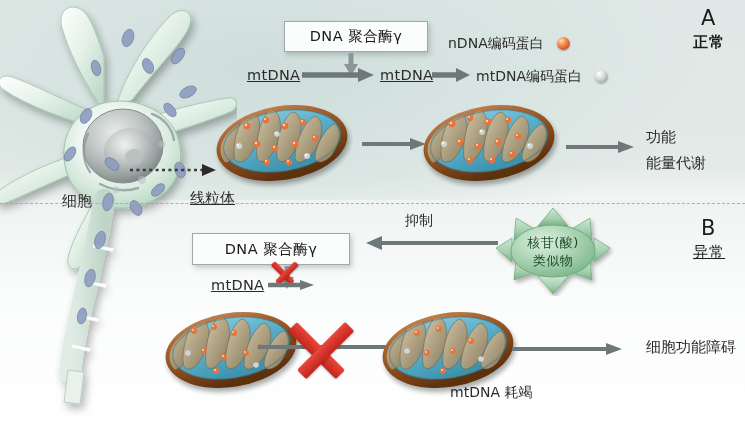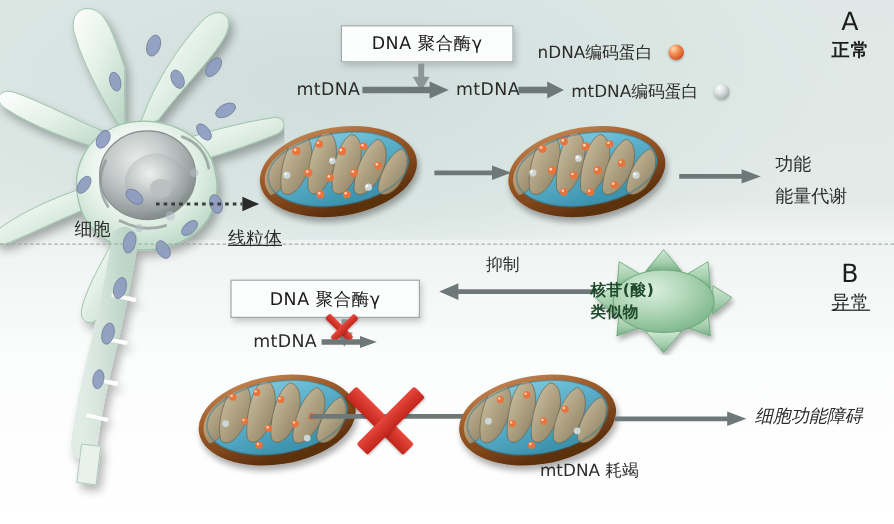--- a/index.html
+++ b/index.html
@@ -46,43 +46,43 @@
     position:absolute;
     background:#fbfcfc;
     border:1px solid #9fa9a8;
     border-radius:0;
     box-shadow:2px 3px 5px rgba(90,100,100,.30);
     display:flex;align-items:center;justify-content:center;
     font-size:14.5px;color:#1a1a1a;letter-spacing:.5px;
   }
   .t14{font-size:14px;}
   .t15{font-size:15px;}
-  .mtdna{font-size:14.5px;color:#2b2b2b;letter-spacing:.3px;}
+  .mtdna{font-size:14.5px;color:#2b2b2b;letter-spacing:.3px;text-decoration:underline;}
 
   
   .sphere{
     width:13px;height:13px;border-radius:50%;
     display:inline-block;vertical-align:middle;
   }
   .sphere.orange{
     background:radial-gradient(circle at 33% 28%,#ffd9b0 0%,#f08a4b 38%,#cf4d22 78%,#9e3010 100%);
     box-shadow:0 1px 2px rgba(0,0,0,.28);
   }
   .sphere.gray{
     background:radial-gradient(circle at 33% 28%,#ffffff 0%,#d6dcdc 40%,#9fa8a8 78%,#767f7f 100%);
     box-shadow:0 1px 2px rgba(0,0,0,.25);
   }
 
   
   svg.arrow{position:absolute;overflow:visible;}
 
   
   .burst-text{
-    position:absolute;width:100%;
-    font-size:13px;color:#1f4a2c;line-height:1.35;letter-spacing:.5px;font-weight:bold;
+    position:absolute;text-align:center;width:100%;
+    font-size:13px;color:#1f4a2c;line-height:1.35;letter-spacing:.5px;
   }
 
   
   .redx{position:absolute;}
   .redx i{
     position:absolute;left:0;top:0;display:block;
     background:linear-gradient(to bottom,#e8483c,#c2241c);
     border-radius:2px;
     box-shadow:0 1px 2px rgba(0,0,0,.25);
   }
@@ -200,21 +200,21 @@
         <ellipse cx="78" cy="160" rx="4.5" ry="8" transform="rotate(34 78 160)"></ellipse>
       </g>
       <g fill="#b6bfca" opacity=".55">
         <ellipse cx="150" cy="186" rx="4" ry="4"></ellipse>
         <ellipse cx="124" cy="196" rx="3.4" ry="3.4"></ellipse>
         <ellipse cx="170" cy="150" rx="3.6" ry="3.6"></ellipse>
       </g>
     </svg>
   </div>
 
-  <div class="abs lbl cn t15" style="left:62px;top:182px;">细胞</div>
+  <div class="abs lbl cn t15" style="left:62px;top:192px;">细胞</div>
 
   <svg class="arrow" style="left:128px;top:160px;" width="92" height="20">
     <line x1="2" y1="10" x2="74" y2="10" stroke="#3a3a3a" stroke-width="2.6" stroke-dasharray="3,3.4" stroke-linecap="butt"></line>
     <polygon points="74,4 88,10 74,16" fill="#2a2a2a"></polygon>
   </svg>
 
   <div class="abs lbl cn t15" style="left:190px;top:189px;text-decoration:underline;">线粒体</div>
 
   <div class="divider"></div>
 
@@ -572,15 +572,15 @@
     </svg>
   </div>
 
   <div class="abs lbl cn t14" style="left:450px;top:384px;">mtDNA 耗竭</div>
 
   <svg class="arrow" style="left:512px;top:340px;" width="112" height="18">
     <line x1="0" y1="9" x2="96" y2="9" stroke="#6f7878" stroke-width="4"></line>
     <polygon points="94,3 110,9 94,15" fill="#6f7878"></polygon>
   </svg>
 
-  <div class="abs lbl cn t15" style="left:629px;top:338px;font-style:italic;">细胞功能障碍</div>
+  <div class="abs lbl cn t15" style="left:646px;top:338px;">细胞功能障碍</div>
 
 </div>
 
 </body></html>

